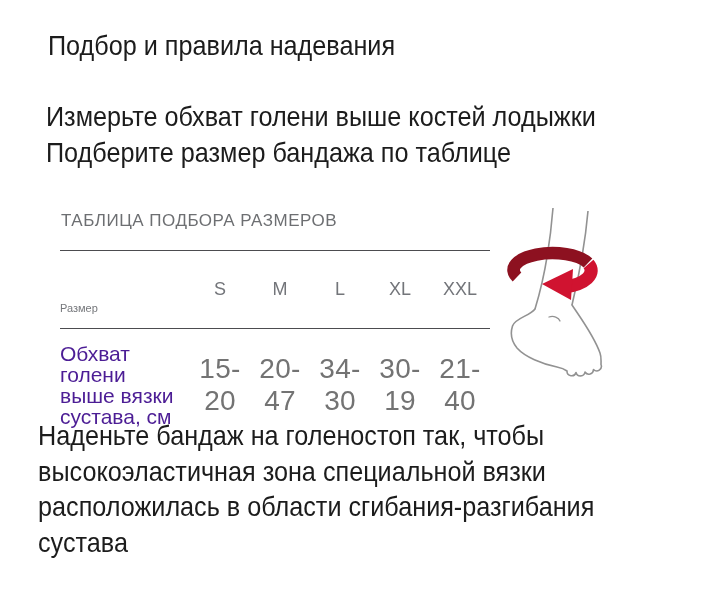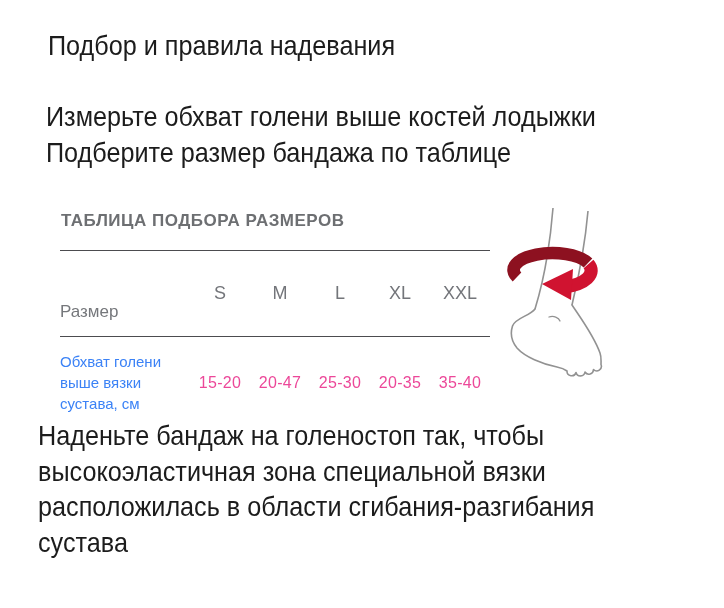--- a/index.html
+++ b/index.html
@@ -22,35 +22,35 @@
     position: absolute; left: 46px; top: 99px;
     font-size: 28px; line-height: 36px;
     color: #1c1c1c;
   }
   .intro .line, .instruction .line { white-space: nowrap; }
 
   .size-table {
     position: absolute; left: 60px; top: 211px; width: 430px;
   }
   .table-heading {
-    font-size: 17px; font-weight: bold; letter-spacing: 0.5px;
+    font-size: 17px; font-weight: normal; letter-spacing: 0.5px;
     color: #6d6f72; margin: 0 0 19px 1px; white-space: nowrap;
   }
   .rule { height: 0; border: none; border-top: 1.5px solid #4c4c4f; margin: 0; }
   .trow {
     display: grid;
     grid-template-columns: 130px repeat(5, 60px);
     align-items: center;
   }
   .trow.sizes { padding: 13px 0 14px 0; }
-  .size-row-label { font-size: 17px; color: #75777b; margin-top: 38px; }
+  .size-row-label { font-size: 11px; color: #75777b; margin-top: 38px; }
   .size-cell { text-align: center; font-size: 18px; color: #73757a; }
   .trow.ranges { padding: 14px 0 0 0; align-items: center; }
-  .measure-label { font-size: 15px; line-height: 21px; color: #3b82f6; }
-  .range-cell { text-align: center; font-size: 16px; letter-spacing: 0.3px; color: #ec4899; }
+  .measure-label { font-size: 21px; line-height: 21px; color: #4c1d95; }
+  .range-cell { text-align: center; font-size: 28px; letter-spacing: 0.3px; color: #737373; }
 
   .illustration { position: absolute; left: 502px; top: 205px; width: 122px; height: 195px; }
 
   .instruction {
     position: absolute; left: 38px; top: 418px;
     font-size: 28px; line-height: 35.5px;
     color: #1c1c1c;
   }
 </style>
 </head>
@@ -76,23 +76,23 @@
   </div>
   <hr class="rule">
   <div class="trow ranges">
     <div class="measure-label">
       <div>Обхват голени</div>
       <div>выше вязки</div>
       <div>сустава, см</div>
     </div>
     <div class="range-cell">15-20</div>
     <div class="range-cell">20-47</div>
-    <div class="range-cell">25-30</div>
-    <div class="range-cell">20-35</div>
-    <div class="range-cell">35-40</div>
+    <div class="range-cell">34-30</div>
+    <div class="range-cell">30-19</div>
+    <div class="range-cell">21-40</div>
   </div>
 </div>
 
 <svg class="illustration" viewBox="0 0 122 195" xmlns="http://www.w3.org/2000/svg">
 
   <path d="M51 3 C48 40 41 78 33 104" fill="none" stroke="#929292" stroke-width="1.6"></path>
   <path d="M86 6 C83 40 76 75 70 100" fill="none" stroke="#929292" stroke-width="1.6"></path>
 
   <path d="M15 72 A37 16 0 0 1 86 58" fill="none" stroke="#8d1120" stroke-width="12.5"></path>
 

